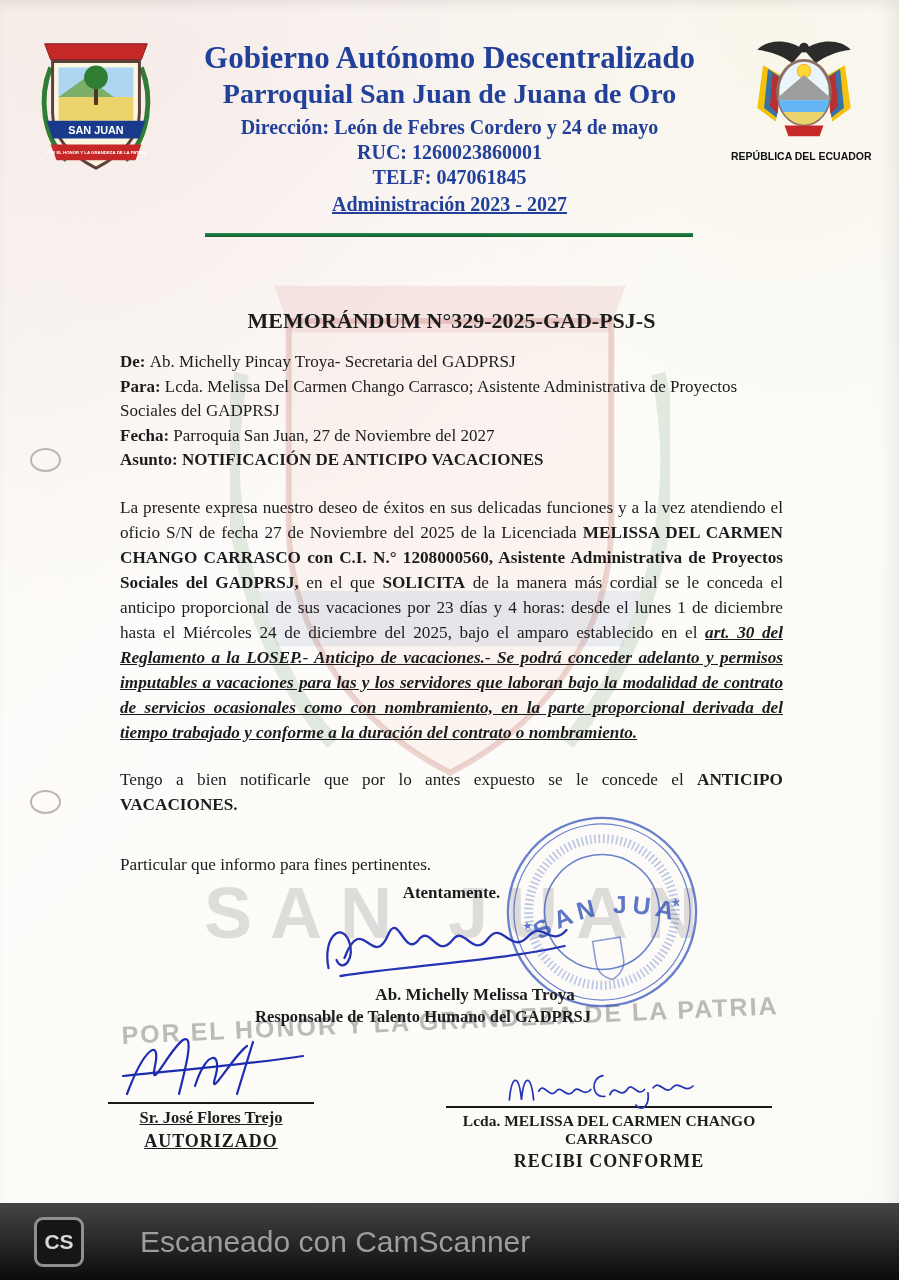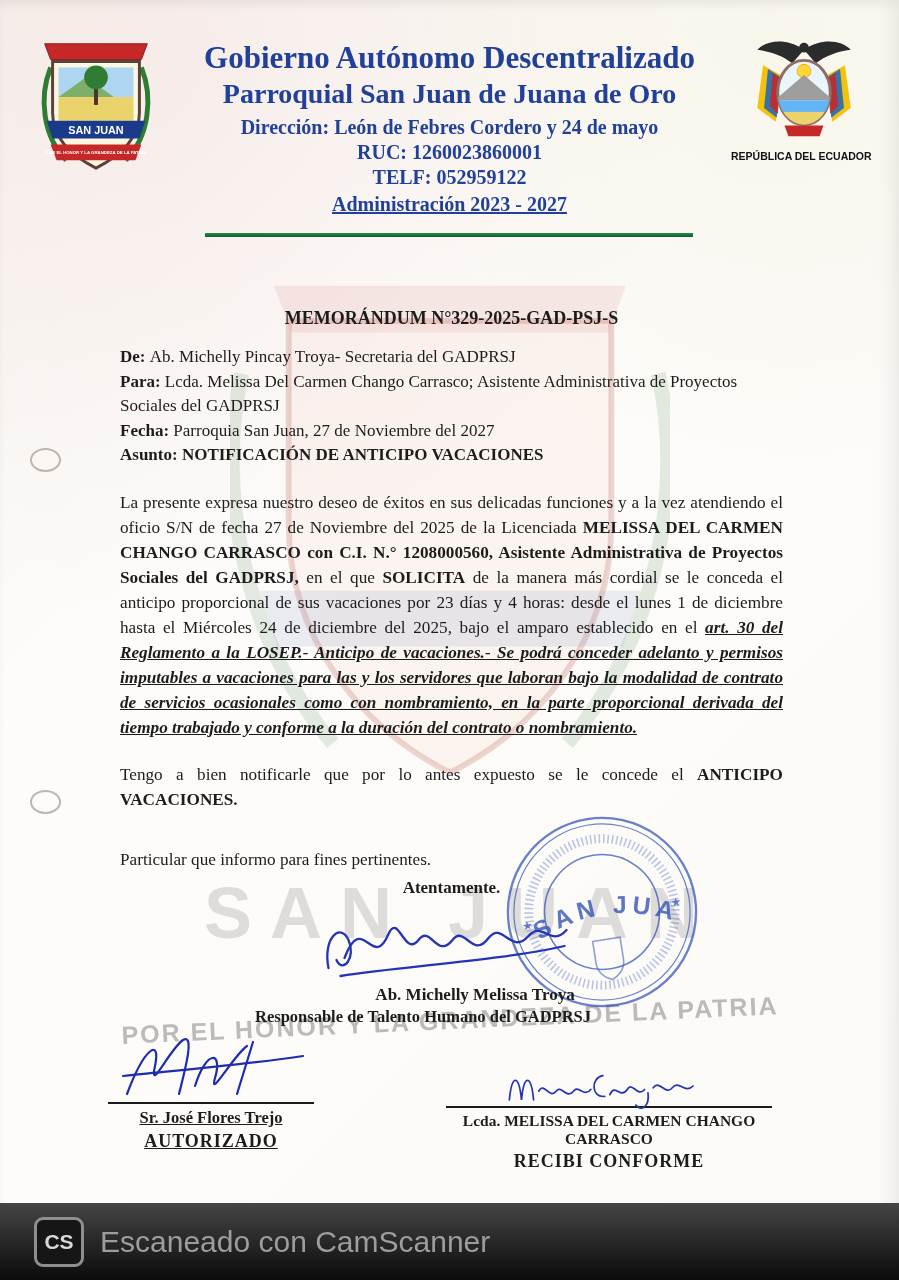--- a/index.html
+++ b/index.html
@@ -34,21 +34,21 @@
   .header-text{position:absolute;left:160px;right:160px;top:40px;text-align:center;z-index:2;color:#21409a;}
   .ht1{font-size:31px;font-weight:bold;margin:0;}
   .ht2{font-size:28px;font-weight:bold;margin:2px 0 6px 0;}
   .ht3{font-size:20px;font-weight:bold;margin:2px 0;}
   .ht-admin{font-size:20px;font-weight:bold;margin:4px 0 0 0;text-decoration:underline;}
   .rule{position:absolute;left:205px;top:233px;width:488px;height:4px;z-index:2;
     background:linear-gradient(#2a8c4a,#0e5b2e);}
 
   
   .doc{position:absolute;left:120px;top:308px;width:663px;z-index:2;}
-  .memo-title{margin:0 0 16px 0;text-align:center;font-size:18px;font-weight:bold;}
+  .memo-title{margin:0 0 16px 0;text-align:center;font-size:22px;font-weight:bold;}
   .meta-line{margin:0;font-size:17px;line-height:24.5px;}
   .meta-block{margin-bottom:14px;}
   .body-p{margin:22px 0 0 0;font-size:17.2px;line-height:25px;text-align:justify;}
   .p3{margin-top:35px;}
   .closing{margin:6px 0 0 0;text-align:center;font-size:17px;font-weight:bold;}
 
   
   .stamp{position:absolute;left:503px;top:813px;width:198px;height:198px;z-index:2;
     transform:rotate(-9deg);opacity:.9;}
   .sig-main{position:absolute;left:312px;top:900px;width:265px;height:90px;z-index:3;}
@@ -61,21 +61,21 @@
   .sign-left{left:108px;top:1030px;width:206px;text-decoration:underline;}
   .sign-right{left:446px;top:1060px;width:326px;}
   .handwriting{display:block;margin:0 auto -6px auto;}
   .sig-rule{border-top:2px solid #1a1a1a;margin:0 0 4px 0;}
   .sig-name2{font-size:16.5px;font-weight:bold;}
   .sign-right .sig-name2{font-size:15.5px;}
   .sig-status{font-size:18px;font-weight:bold;letter-spacing:1px;margin-top:3px;}
 
   
   .scanbar{position:absolute;left:0;right:0;bottom:0;height:77px;z-index:4;
-    background:linear-gradient(180deg,#454545,#0b0b0b);display:flex;align-items:center;}
+    background:linear-gradient(180deg,#454545,#0b0b0b);display:flex;align-items:center;gap:40px;}
   .cs-badge{width:44px;height:44px;margin-left:34px;border:3px solid #8f8f8f;border-radius:9px;
     background:#161616;color:#d9d9d9;display:flex;align-items:center;justify-content:center;
     font-family:"Liberation Sans",sans-serif;font-weight:bold;font-size:21px;}
   .scan-text{margin-left:16px;font-family:"Liberation Sans",sans-serif;font-size:30px;color:#9d9d9d;}
 </style>
 </head>
 <body>
 
 <div class="page">
 
@@ -131,21 +131,21 @@
     </g>
     <path d="M40,92 L80,92 L76,103 L44,103 Z" fill="#c62828"></path>
   </svg>
   <div class="logo-right-caption">REPÚBLICA DEL ECUADOR</div>
 
   <div class="header-text">
     <p class="ht1">Gobierno Autónomo Descentralizado</p>
     <p class="ht2">Parroquial San Juan de Juana de Oro</p>
     <p class="ht3">Dirección: León de Febres Cordero y 24 de mayo</p>
     <p class="ht3">RUC: 1260023860001</p>
-    <p class="ht3">TELF: 052959122</p>
+    <p class="ht3">TELF: 047061845</p>
     <p class="ht-admin">Administración 2023 - 2027</p>
   </div>
   <div class="rule"></div>
 
   <main class="doc">
     <h1 class="memo-title">MEMORÁNDUM N°329-2025-GAD-PSJ-S</h1>
     <div class="meta-block">
       <p class="meta-line"><span class="b">De: </span><span>Ab. Michelly Pincay Troya- Secretaria del GADPRSJ</span></p>
       <p class="meta-line"><span class="b">Para: </span><span>Lcda. Melissa Del Carmen Chango Carrasco; Asistente Administrativa de Proyectos Sociales del  GADPRSJ</span></p>
       <p class="meta-line"><span class="b">Fecha: </span><span>Parroquia San Juan, 27 de Noviembre del 2027</span></p>

